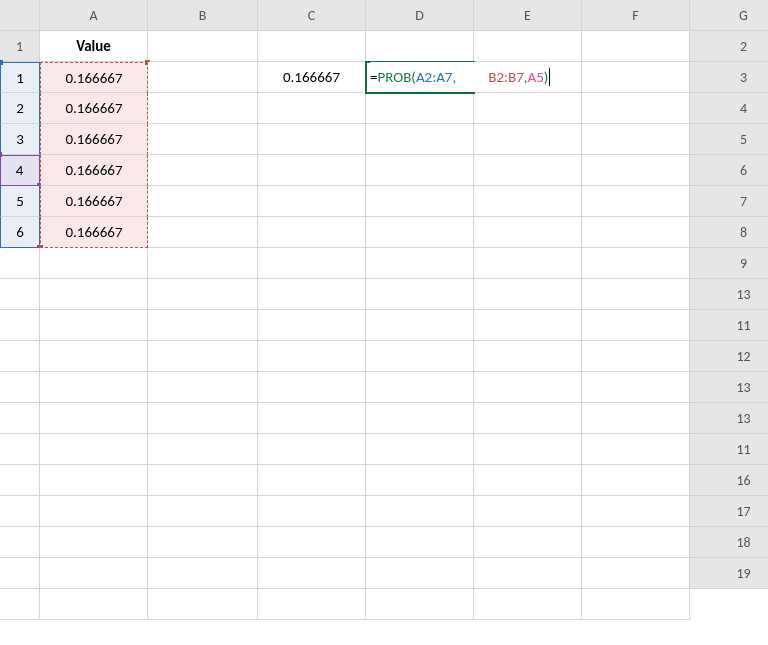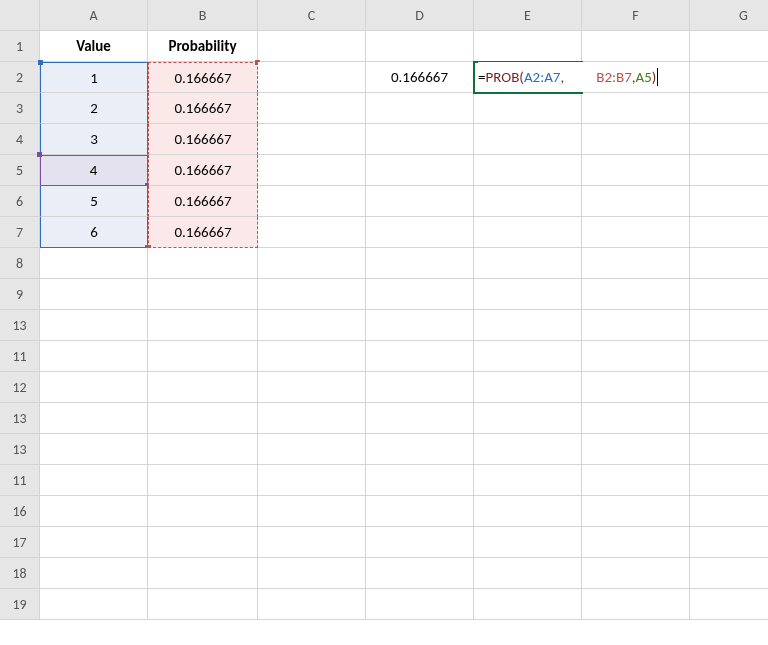--- a/index.html
+++ b/index.html
@@ -89,24 +89,24 @@
       position: absolute;
       left: 4px; top: 0; bottom: 0;
       display: flex; align-items: center;
       white-space: nowrap;
       font-size: 15px;
       z-index: 6;
       background: #fff;
       padding-right: 4px;
     }
     .tok-eq   { color:#000; }
-    .tok-fn   { color:#7f1d1d; }
+    .tok-fn   { color:#15803d; }
     .tok-ref1 { color:#2f6eba; }
     .tok-ref2 { color:#c0504d;margin-left:32px; }
-    .tok-ref3 { color:#4d7c0f; }
+    .tok-ref3 { color:#ec4899; }
     .caret {
       display:inline-block; width:1px; height:18px;
       background:#000; vertical-align:middle; margin-left:1px;
     }
   </style>
 </head>
 <body>
 
 <div class="sheet">
 
@@ -114,21 +114,20 @@
   <div class="hdr">A</div>
   <div class="hdr">B</div>
   <div class="hdr">C</div>
   <div class="hdr">D</div>
   <div class="hdr">E</div>
   <div class="hdr">F</div>
   <div class="hdr">G</div>
 
   <div class="rowhdr">1</div>
   <div class="cell bold">Value</div>
-  <div class="cell bold">Probability</div>
   <div class="cell"></div>
   <div class="cell"></div>
   <div class="cell"></div>
   <div class="cell"></div>
   <div class="cell"></div>
 
   <div class="rowhdr">2</div>
   <div class="cell blueFill blueTop blueLeft blueRight corner-tl sq-blue">1</div>
   <div class="cell redFill redTop redLeft redRight corner-tr sq-red">0.166667</div>
   <div class="cell"></div>

